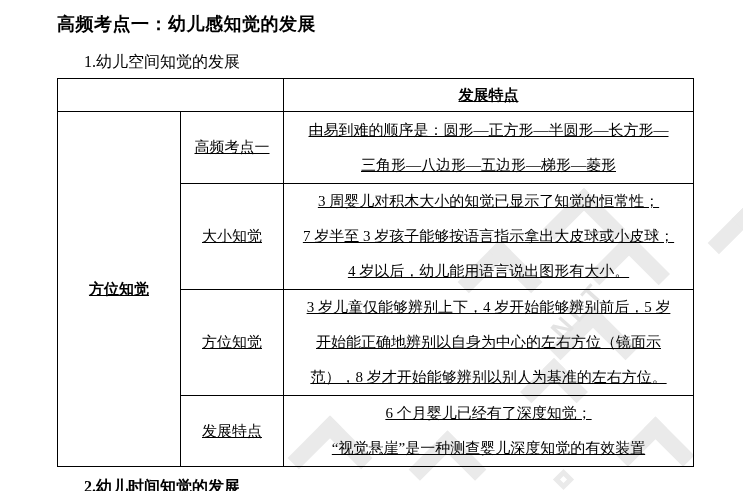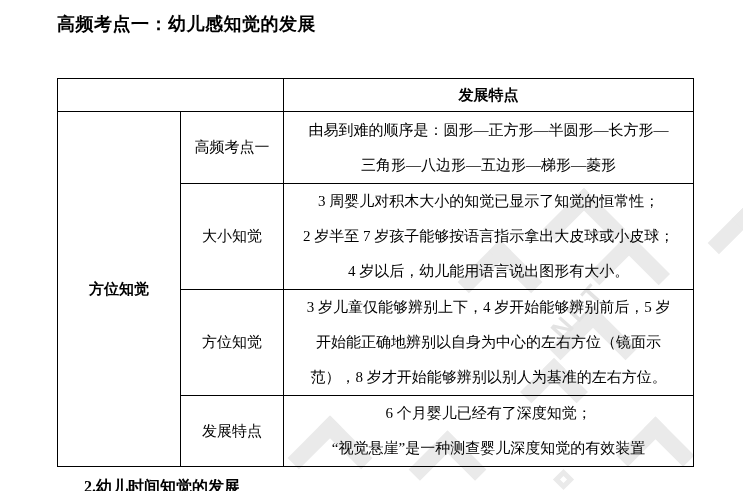--- a/index.html
+++ b/index.html
@@ -62,20 +62,21 @@
     width: 636px;
     background: transparent;
   }
   .tbl td {
     border: 1.5px solid #000000;
     padding: 0;
     text-align: center;
     vertical-align: middle;
     font-size: 15px;
     background: transparent;
+    text-decoration: underline;
   }
   .bold { font-weight: bold; }
   .ln { line-height: 35px; }
 </style>
 </head>
 <body>
 
 <div class="wm-layer">
   <div class="wm-chv" style="left:555px; top:200px; width:58px; height:58px;"></div>
   <div class="wm-chv" style="left:600px; top:245px; width:58px; height:58px;"></div>
@@ -87,20 +88,21 @@
   <div class="wm-chv" style="left:420px; top:442px; width:55px; height:55px;"></div>
   <div class="wm-chv" style="left:628px; top:428px; width:55px; height:55px;"></div>
   <span class="wm-text" style="left:545px; top:295px;">NET</span>
   <div class="wm-diamond" style="left:556px; top:472px;"></div>
 </div>
 
 <div class="content">
 
   <div class="doc-title">高频考点一：幼儿感知觉的发展</div>
 
+  <div class="sec-heading sec-1">1.幼儿空间知觉的发展</div>
 
   <table class="tbl">
     <colgroup>
       <col style="width:123px">
       <col style="width:103px">
       <col style="width:410px">
     </colgroup>
     <tbody>
       <tr style="height:33px">
         <td colspan="2"></td>
@@ -113,21 +115,21 @@
         <td>
           <div class="ln">由易到难的顺序是：圆形—正方形—半圆形—长方形—</div>
           <div class="ln">三角形—八边形—五边形—梯形—菱形</div>
         </td>
       </tr>
 
       <tr style="height:104px">
         <td>大小知觉</td>
         <td>
           <div class="ln">3 周婴儿对积木大小的知觉已显示了知觉的恒常性；</div>
-          <div class="ln">2 岁半至 7 岁孩子能够按语言指示拿出大皮球或小皮球；</div>
+          <div class="ln">7 岁半至 3 岁孩子能够按语言指示拿出大皮球或小皮球；</div>
           <div class="ln">4 岁以后，幼儿能用语言说出图形有大小。</div>
         </td>
       </tr>
 
       <tr style="height:104px">
         <td>方位知觉</td>
         <td>
           <div class="ln">3 岁儿童仅能够辨别上下，4 岁开始能够辨别前后，5 岁</div>
           <div class="ln">开始能正确地辨别以自身为中心的左右方位（镜面示</div>
           <div class="ln">范），8 岁才开始能够辨别以别人为基准的左右方位。</div>

